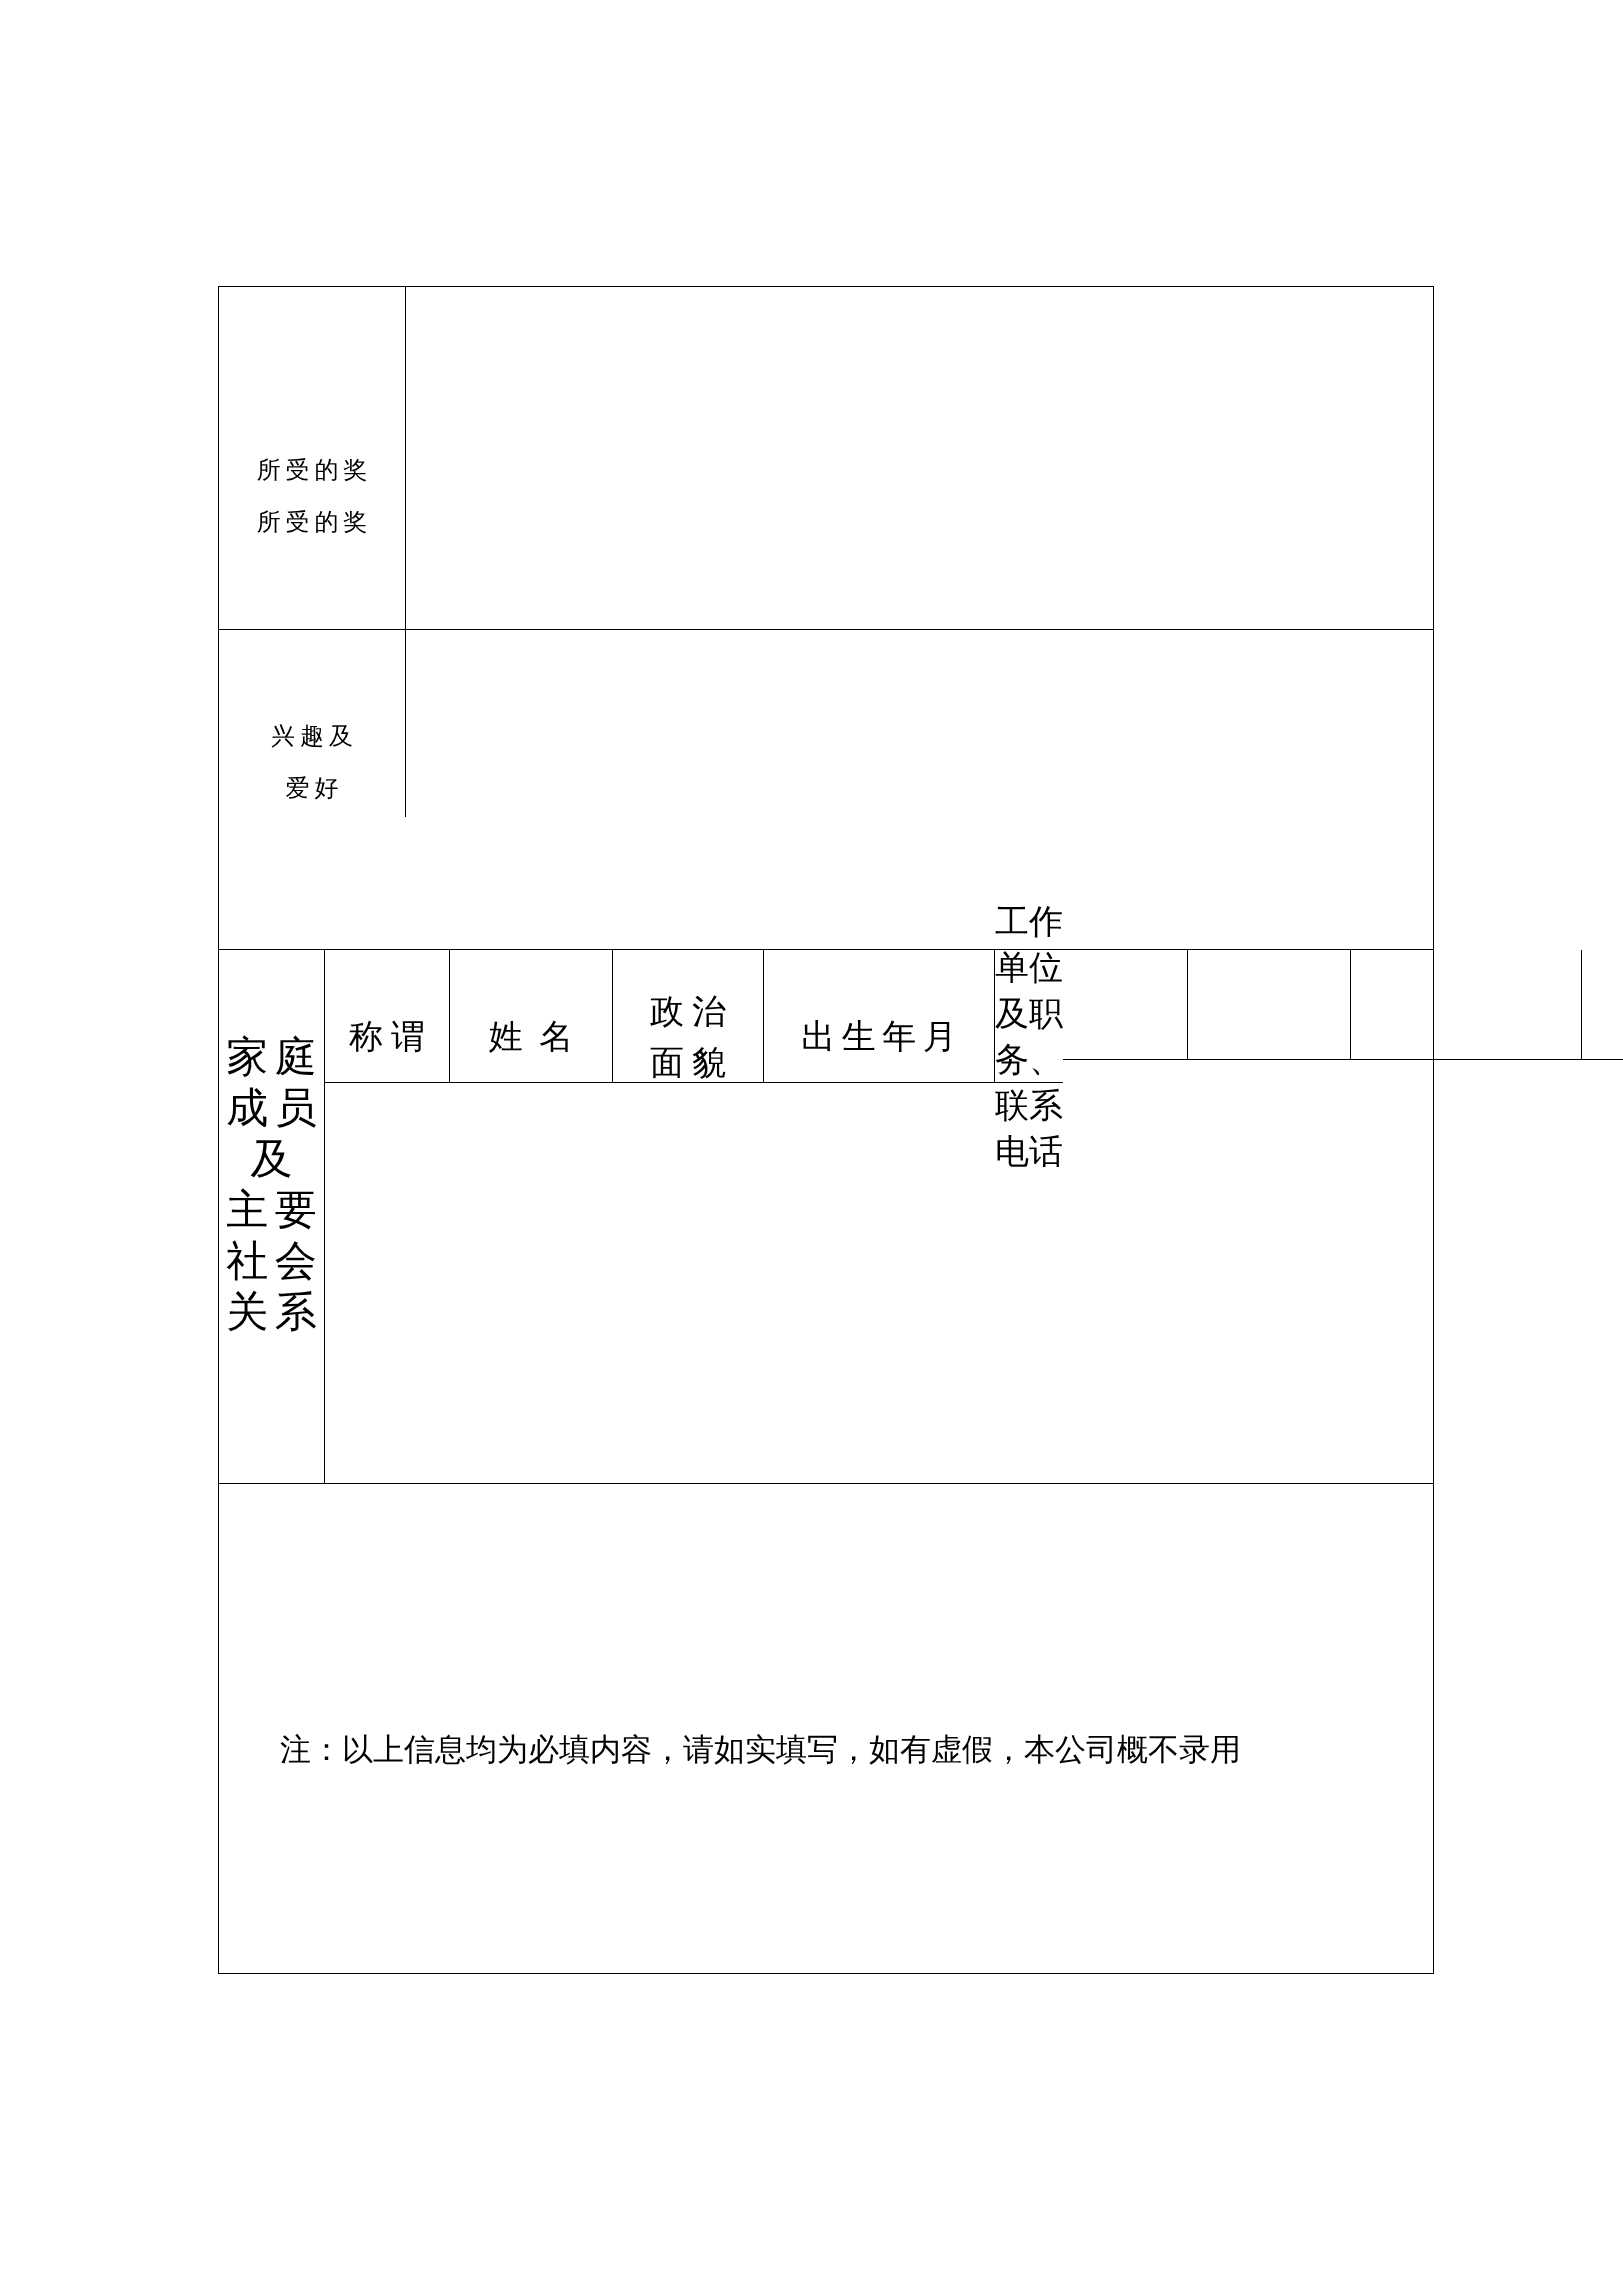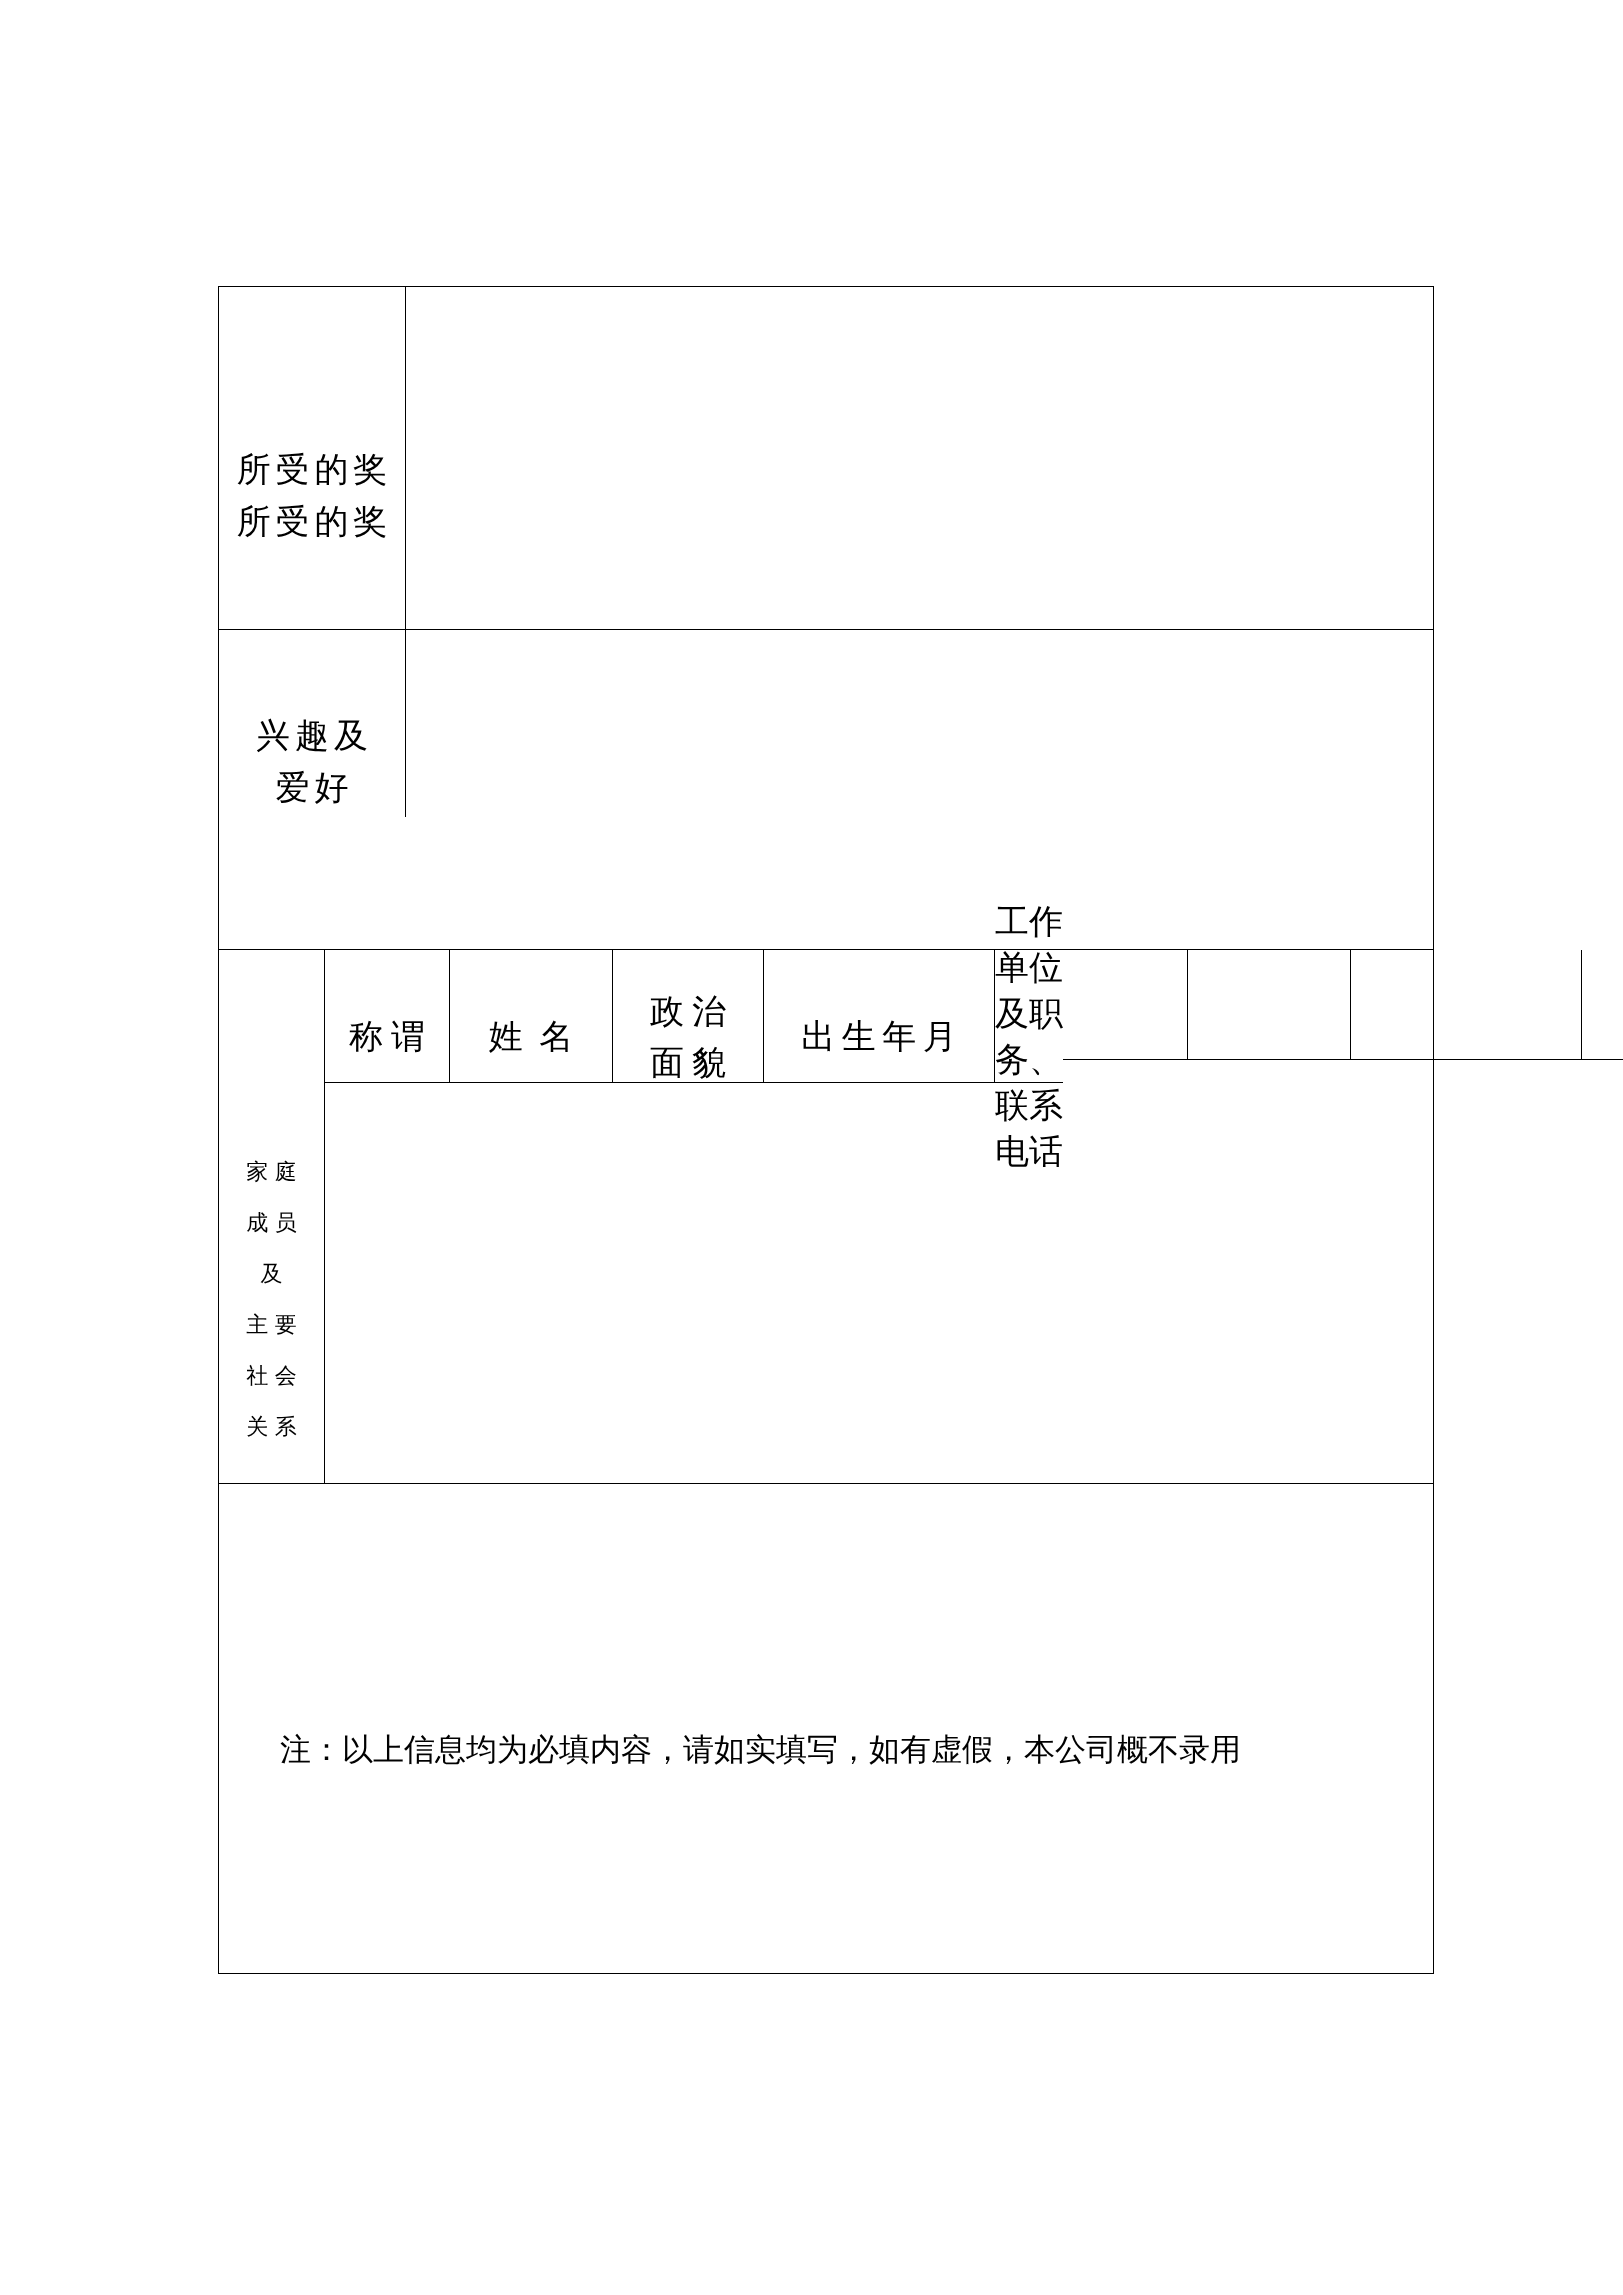--- a/index.html
+++ b/index.html
@@ -15,32 +15,32 @@
     left:218px;top:286px;
     width:1216px;height:1688px;
     border:1.6px solid #000;
     box-sizing:border-box;
     display:flex;flex-direction:column;
   }
   .section{display:flex;border-bottom:1.6px solid #000;box-sizing:border-box;flex:0 0 auto;}
   .sec-label{
     width:187px;flex:0 0 187px;border-right:1.6px solid #000;box-sizing:border-box;
     display:flex;flex-direction:column;justify-content:center;align-items:center;
-    font-size:34px;letter-spacing:4.9px;text-indent:4.9px;
+    font-size:24px;letter-spacing:4.9px;text-indent:4.9px;
   }
   .sec-label .label-line{display:block;line-height:52px;text-align:center;}
   .sec-content{flex:1 1 auto;}
   .shift-down{transform:translateY(38px);}
 
   
   .family{display:flex;border-bottom:1.6px solid #000;box-sizing:border-box;flex:0 0 auto;}
   .family-label{
     width:106px;flex:0 0 106px;border-right:1.6px solid #000;box-sizing:border-box;
-    display:flex;flex-direction:column;justify-content:center;align-items:center;
-    font-size:22px;letter-spacing:6.5px;text-indent:6.5px;
+    display:flex;flex-direction:column;justify-content:flex-start;align-items:center;
+    font-size:42px;letter-spacing:6.5px;text-indent:6.5px;
   }
   .family-label .label-line{display:block;line-height:51px;text-align:center;}
   .family-label-inner{transform:translateY(82px);}
   .family-grid{flex:1 1 auto;display:flex;}
   .fam-row{display:flex;border-bottom:1.6px solid #000;box-sizing:border-box;flex:0 0 auto;}
   .fam-row.last{border-bottom:none;flex:1 1 auto;}
   .fam-cell{
     border-right:1.6px solid #000;box-sizing:border-box;
     display:flex;flex-direction:column;justify-content:center;align-items:center;
     font-size:34px;text-align:center;

